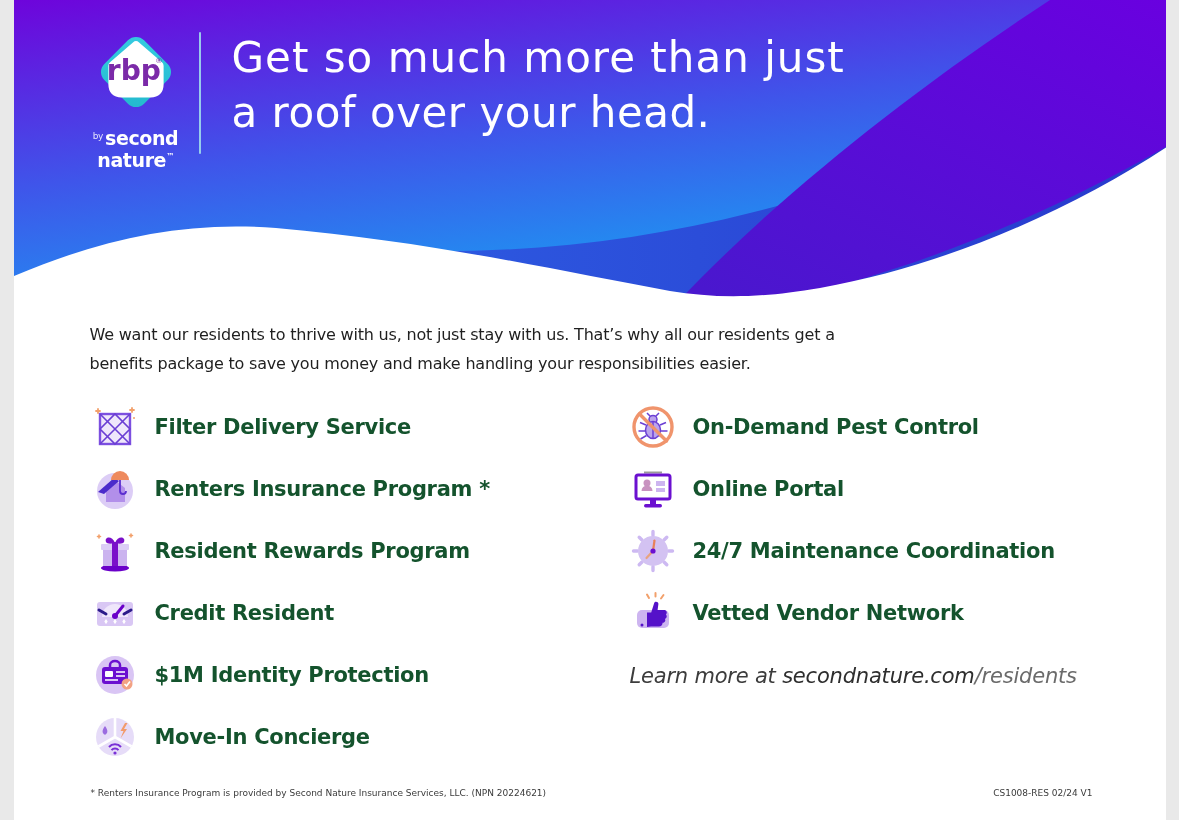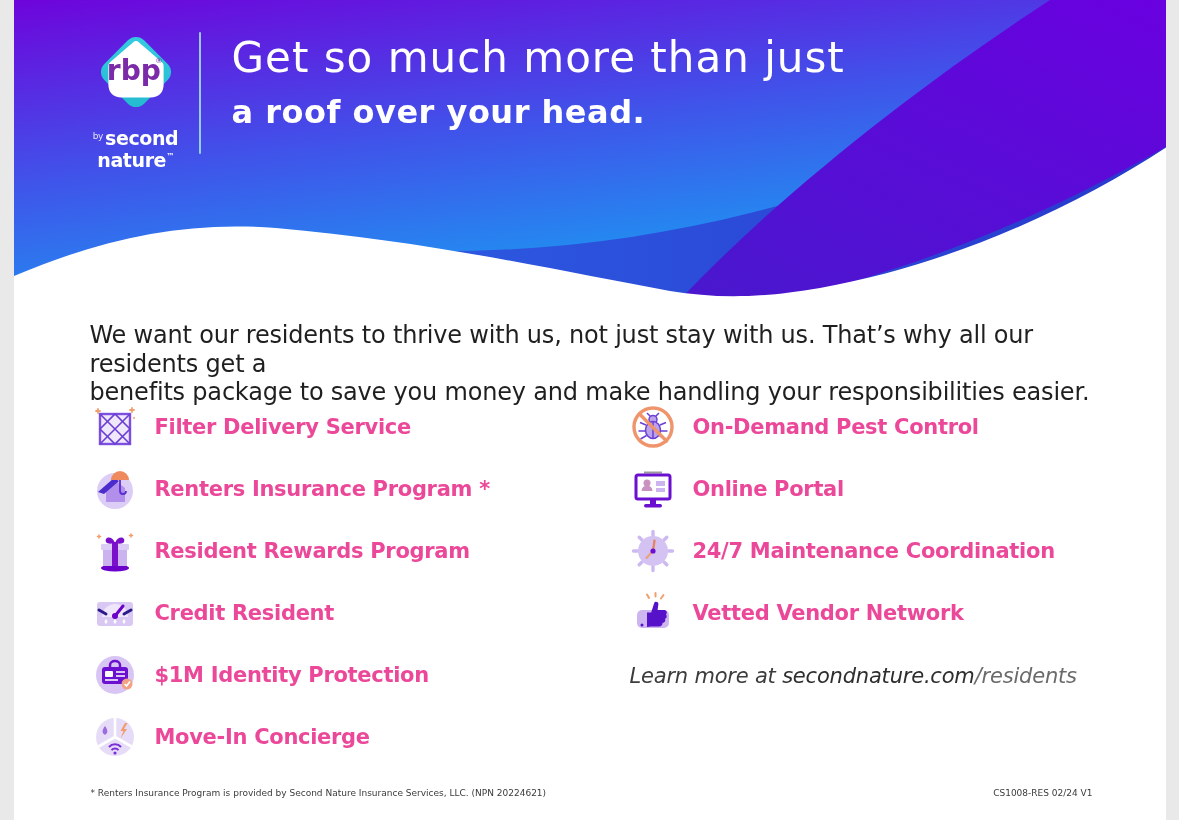--- a/index.html
+++ b/index.html
@@ -20,33 +20,33 @@
   .logo-wordmark .wm-line1 { font-size:19px; }
   .logo-wordmark .wm-line2 { font-size:19px; display:block; }
   .logo-wordmark .by { font-size:9px; font-weight:normal; opacity:.85; vertical-align:6px; margin-right:2px; }
   .logo-wordmark .tm { font-size:8px; vertical-align:8px; }
   
   .hero-divider { position:absolute; left:185px; top:32px; width:2.5px; height:122px;
     background:#9fdcec; border-radius:2px; opacity:.9; }
   
   .headline { position:absolute; left:218px; top:30px; color:#ffffff; }
   .headline .hl1 { font-size:42px; font-weight:normal; letter-spacing:1px; line-height:55px; display:block; }
-  .headline .hl2 { font-size:32px; font-weight:bold; letter-spacing:0.5px; line-height:55px; display:block; }
+  .headline .hl2 { font-size:42px; font-weight:normal; letter-spacing:0.5px; line-height:55px; display:block; }
   
   .intro { position:absolute; left:76px; top:321px; width:1030px;
-    font-size:24px; line-height:28.5px; color:#1f1f1f; letter-spacing:-0.2px; }
+    font-size:16px; line-height:28.5px; color:#1f1f1f; letter-spacing:-0.2px; }
   .intro span { display:block; }
   
   .benefit-col { position:absolute; top:396px; }
   .benefit-col.left  { left:78px;  width:520px; }
   .benefit-col.right { left:616px; width:520px; }
   .benefit-row { height:62px; display:flex; align-items:center; gap:17px; }
   .benefit-icon { width:46px; height:46px; flex:0 0 46px; }
   .benefit-icon svg { display:block; }
-  .benefit-label { font-size:21px; font-weight:bold; color:#ec4899; letter-spacing:-0.3px; }
+  .benefit-label { font-size:21px; font-weight:bold; color:#14532d; letter-spacing:-0.3px; }
   .learn-more-row { height:62px; display:flex; align-items:center; margin-top:1px;text-align:right; }
   .learn-more { font-style:italic; font-size:21px; color:#3c3c3c; letter-spacing:-0.2px; }
   .learn-more .lm-domain { color:#2e2e2e; }
   .learn-more .lm-path { color:#6b6b6b; }
   
   .footnote { position:absolute; left:77px; top:788px; font-size:9px; color:#3a3a3a; letter-spacing:0; }
   .doc-code { position:absolute; right:73px; top:788px; font-size:9px; color:#3a3a3a; }
 </style>
 </head>
 <body>

